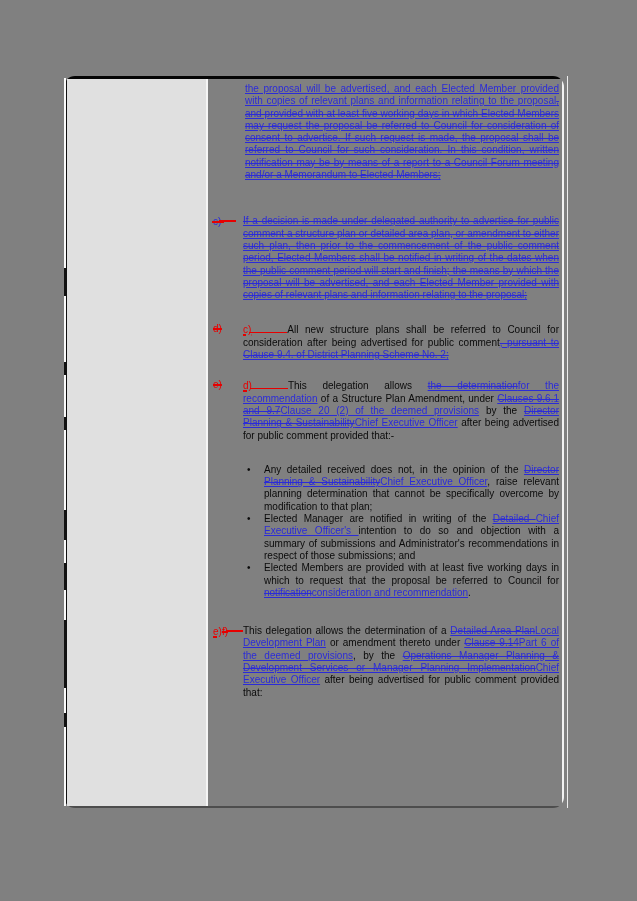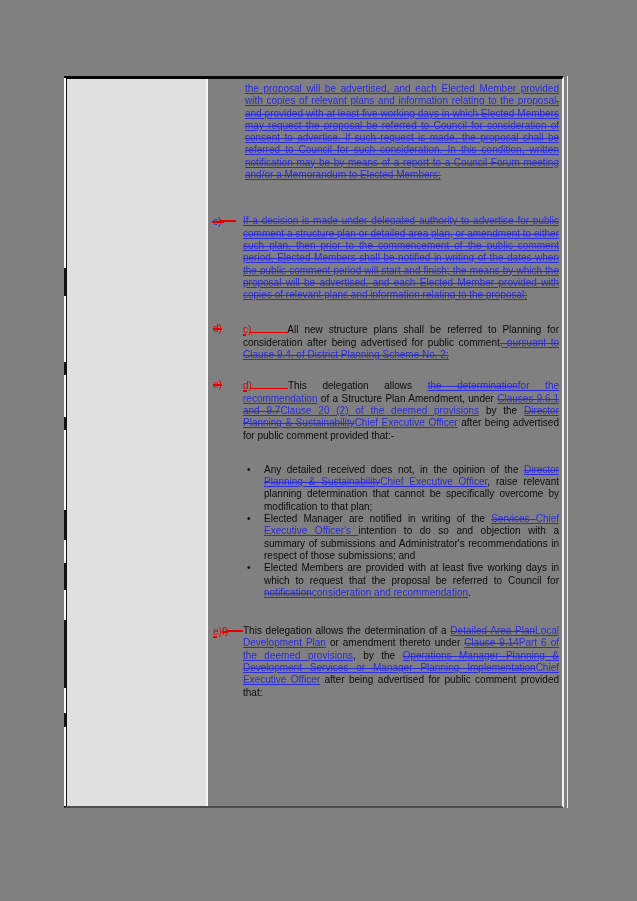--- a/index.html
+++ b/index.html
@@ -21,20 +21,21 @@
   }
   .doc-table{
     position:absolute;
     left:64px; top:76px;
     width:500px; height:732px;
     border-top:3px solid #050505;
     border-left:3px solid #111;
     border-right:2px solid #f2f2f2;
     border-bottom:2px solid #4d4d4d;
     display:flex;
+    border-radius:11px;
   }
   .outer-right-line{
     position:absolute;
     left:567px; top:76px; width:1px; height:732px;
     background:#ededed;
   }
   .left-col{
     width:141px;
     background:var(--cellbg);
     border-right:2px solid #f5f5f5;
@@ -82,36 +83,36 @@
 
     <p class="para-cont"><span class="r-i">the proposal will be advertised, and each Elected Member provided with copies of relevant plans and information relating to the proposal</span><span class="r-d">, and provided with at least five working days in which Elected Members may request the proposal be referred to Council for consideration of consent to advertise.  If such request is made, the proposal shall be referred to Council for such consideration.  In this condition, written notification may be by means of a report to a Council Forum meeting and/or a Memorandum to Elected Members;</span></p>
 
     <div class="item mb22">
       <span class="marker"><span class="r-cb">c)</span><span class="r-rt"></span></span>
       <span><span class="r-d">If a decision is made under delegated authority to advertise for public comment a structure plan or detailed area plan, or amendment to either such plan, then prior to the commencement of the public comment period, Elected Members shall be notified in writing of the dates when the public comment period will start and finish; the means by which the proposal will be advertised, and each Elected Member provided with copies of relevant plans and information relating to the proposal;</span></span>
     </div>
 
     <div class="item mb18">
       <span class="marker"><span class="r-rd">d)</span></span>
-      <span><span class="r-ri">c)</span><span class="r-ru"></span><span class="r-k">All new structure plans shall be referred to Planning for consideration after being advertised for public comment</span><span class="r-d">, pursuant to Clause 9.4. of District Planning Scheme No. 2;</span></span>
+      <span><span class="r-ri">c)</span><span class="r-ru"></span><span class="r-k">All new structure plans shall be referred to Council for consideration after being advertised for public comment</span><span class="r-d">, pursuant to Clause 9.4. of District Planning Scheme No. 2;</span></span>
     </div>
 
     <div class="item mb22">
       <span class="marker"><span class="r-rd">e)</span></span>
       <span><span class="r-ri">d)</span><span class="r-ru"></span><span class="r-k">This delegation allows </span><span class="r-d">the determination</span><span class="r-i">for the recommendation</span><span class="r-k"> of a Structure Plan Amendment, under </span><span class="r-d">Clauses 9.6.1 and 9.7</span><span class="r-i">Clause 20 (2) of the deemed provisions</span><span class="r-k"> by the </span><span class="r-d">Director Planning &amp; Sustainability</span><span class="r-i">Chief Executive Officer</span><span class="r-k"> after being advertised for public comment provided that:-</span></span>
     </div>
 
     <ul class="bullets">
       <li>
         <span class="bullet-dot">•</span>
         <span><span class="r-k">Any detailed received does not, in the opinion of the </span><span class="r-d">Director Planning &amp; Sustainability</span><span class="r-i">Chief Executive Officer</span><span class="r-k">, raise relevant planning determination that cannot be specifically overcome by modification to that plan;</span></span>
       </li>
       <li>
         <span class="bullet-dot">•</span>
-        <span><span class="r-k">Elected Manager are notified in writing of the </span><span class="r-d">Services </span><span class="r-i">Chief Executive Officer's </span><span class="r-k">intention to do so and objection with a summary of submissions and Administrator's recommendations in respect of those submissions; and</span></span>
+        <span><span class="r-k">Elected Manager are notified in writing of the </span><span class="r-d">Detailed </span><span class="r-i">Chief Executive Officer's </span><span class="r-k">intention to do so and objection with a summary of submissions and Administrator's recommendations in respect of those submissions; and</span></span>
       </li>
       <li>
         <span class="bullet-dot">•</span>
         <span><span class="r-k">Elected Members are provided with at least five working days in which to request that the proposal be referred to Council for </span><span class="r-d">notification</span><span class="r-i">consideration and recommendation</span><span class="r-k">.</span></span>
       </li>
     </ul>
 
     <div class="item">
       <span class="marker"><span class="r-ri">e)</span><span class="r-rd">f)</span><span class="r-rt"></span></span>
       <span><span class="r-k">This delegation allows the determination of a </span><span class="r-d">Detailed Area Plan</span><span class="r-i">Local Development Plan</span><span class="r-k"> or amendment thereto under </span><span class="r-d">Clause 9.14</span><span class="r-i">Part 6 of the deemed provisions</span><span class="r-k">, by the </span><span class="r-d">Operations Manager Planning &amp; Development Services or Manager Planning Implementation</span><span class="r-i">Chief Executive Officer</span><span class="r-k"> after being advertised for public comment provided that:</span></span>

